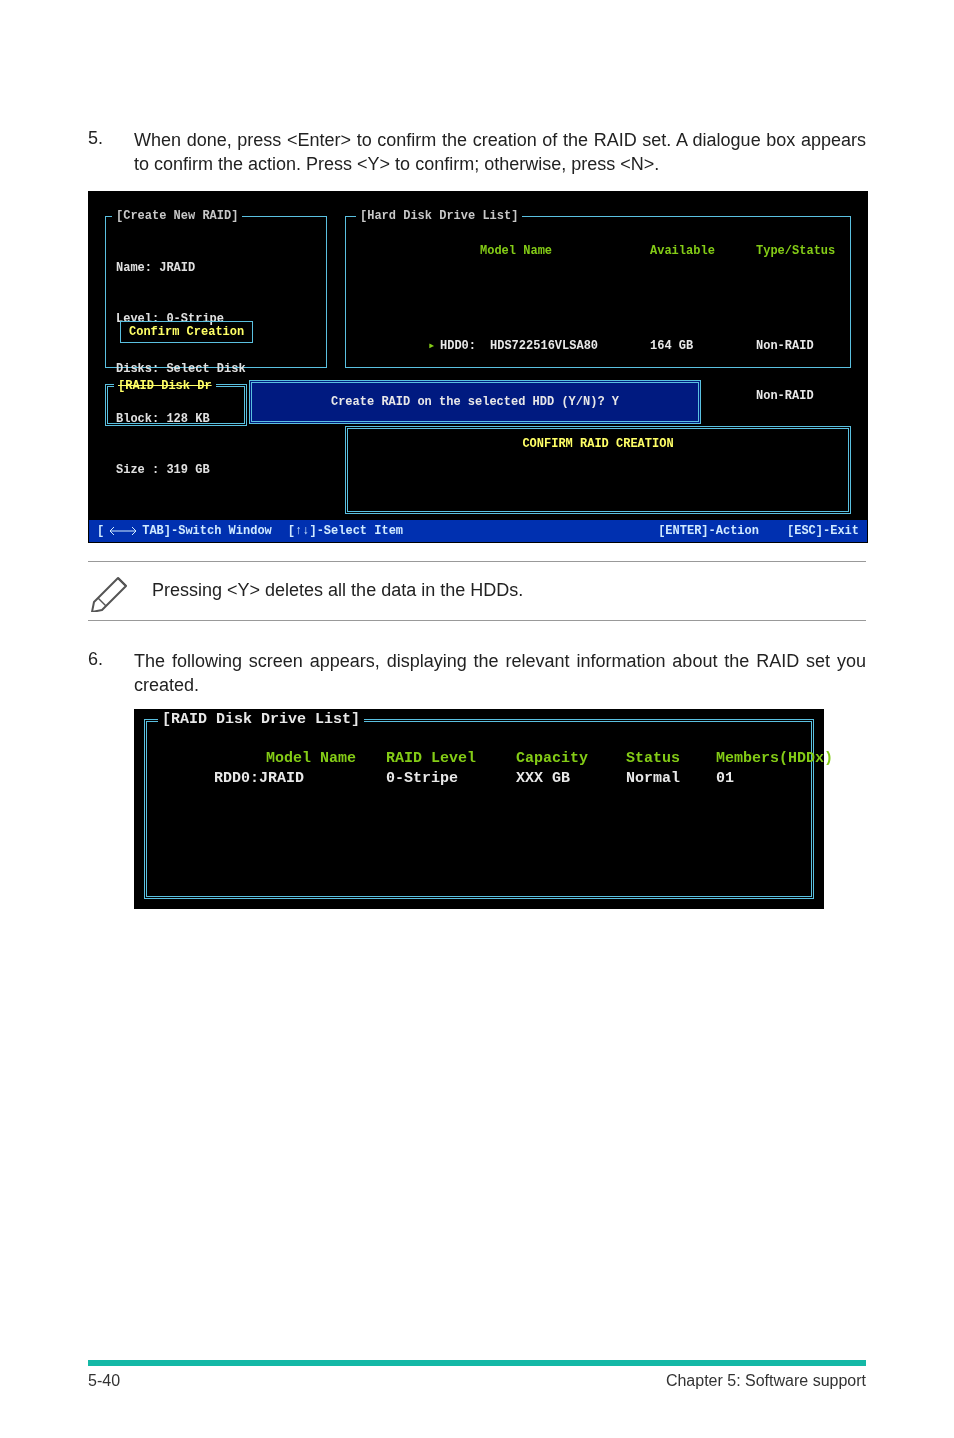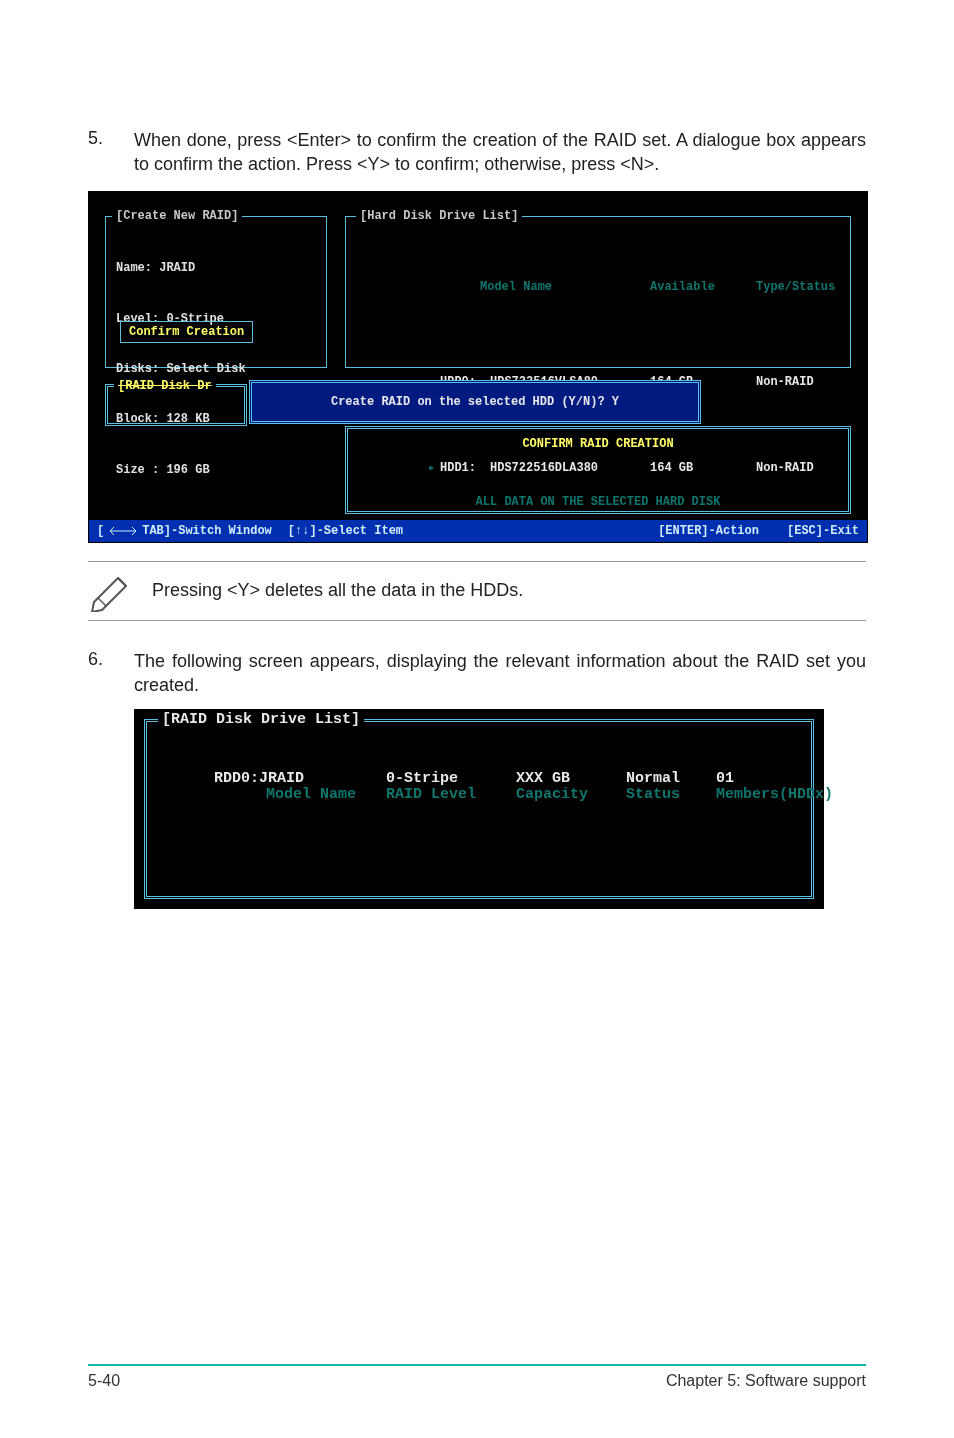--- a/index.html
+++ b/index.html
@@ -63,21 +63,21 @@
   }
   .t1-title {
     position: absolute;
     top: -8px;
     background: #000;
     padding: 0 4px;
     color: #c8c8c8;
     font-size: 12px;
     white-space: nowrap;
   }
-  .cyan { color: #0f766e; margin-top: 36px; }
+  .cyan { color: #84cc16; }
   .yellow { color: #ffff66; text-align: right; }
   .white { color: #e8e8e8; }
   .footer-bar {
     position: absolute;
     left: 0; right: 0; bottom: 0;
     height: 22px;
     background: #0030b0;
     color: #d0eaff;
     font-family: "Courier New", monospace;
     font-size: 12px;
@@ -124,21 +124,21 @@
     color: #e8e8e8;
   }
   .t2-head, .t2-row {
     position: absolute;
     left: 26px;
     white-space: pre;
   }
   .page-footer {
     position: absolute;
     left: 88px; right: 88px; bottom: 48px;
-    border-top: 2px solid #14b8a6;
+    border-top: 6px solid #14b8a6;
     padding-top: 6px;
     display: flex;
     justify-content: space-between;
     font-size: 16px;
     color: #333;
   }
 </style>
 </head>
 <body>
 
@@ -153,21 +153,21 @@
 
   <div class="terminal1">
 
     <div class="t1-box" style="left:16px; top:24px; width:220px; height:150px;">
       <span class="t1-title" style="left:6px;">[Create New RAID]</span>
       <div style="position:absolute; left:10px; top:10px; color:#e0e0e0; line-height:1.4; white-space:pre;">
         <div>Name: JRAID</div>
         <div>Level: 0-Stripe</div>
         <div>Disks: Select Disk</div>
         <div>Block: 128 KB</div>
-        <div>Size : 196 GB</div>
+        <div>Size : 319 GB</div>
       </div>
       <div style="position:absolute; left:14px; top:104px; border:1px solid #5ac0e0; padding:3px 8px;" class="yellow">Confirm Creation</div>
     </div>
 
     <div class="t1-box" style="left:256px; top:24px; right:16px; height:150px;">
       <span class="t1-title" style="left:10px;">[Hard Disk Drive List]</span>
       <div style="position:absolute; left:10px; top:10px; right:10px; line-height:1.4;">
         <div style="white-space:pre;">
           <span style="display:inline-block; width:52px;"></span><span class="cyan" style="display:inline-block; width:170px;">Model Name</span><span class="cyan" style="display:inline-block; width:106px;">Available</span><span class="cyan">Type/Status</span>
         </div>
@@ -183,21 +183,20 @@
     <div class="t1-box-dbl" style="left:16px; top:192px; width:136px; height:36px;">
       <span class="t1-title yellow" style="left:6px;text-decoration:line-through;">[RAID Disk Dr</span>
     </div>
 
     <div class="t1-box-dbl" style="left:160px; top:188px; width:446px; height:38px; background:#001a80; display:flex; align-items:center; justify-content:center;">
       <span class="white">Create RAID on the selected HDD (Y/N)? Y</span>
     </div>
 
     <div class="t1-box-dbl" style="left:256px; top:234px; right:16px; height:82px;">
       <div style="position:absolute; left:0; right:0; top:8px; text-align:center;" class="yellow">CONFIRM RAID CREATION</div>
-      <div style="position:absolute; left:0; right:0; top:30px; text-align:center;" class="cyan">ALL DATA ON THE SELECTED HARD DISK</div>
     </div>
 
     <div class="footer-bar">
       <span style="margin-right:4px;">[</span>
       <svg width="30" height="10">
           <line x1="2" y1="5" x2="28" y2="5" stroke="#d0eaff" stroke-width="1"></line>
           <polyline points="6,1 2,5 6,9" fill="none" stroke="#d0eaff"></polyline>
           <polyline points="24,1 28,5 24,9" fill="none" stroke="#d0eaff"></polyline>
         </svg>
       <span style="margin-left:4px;">TAB]-Switch Window</span>

